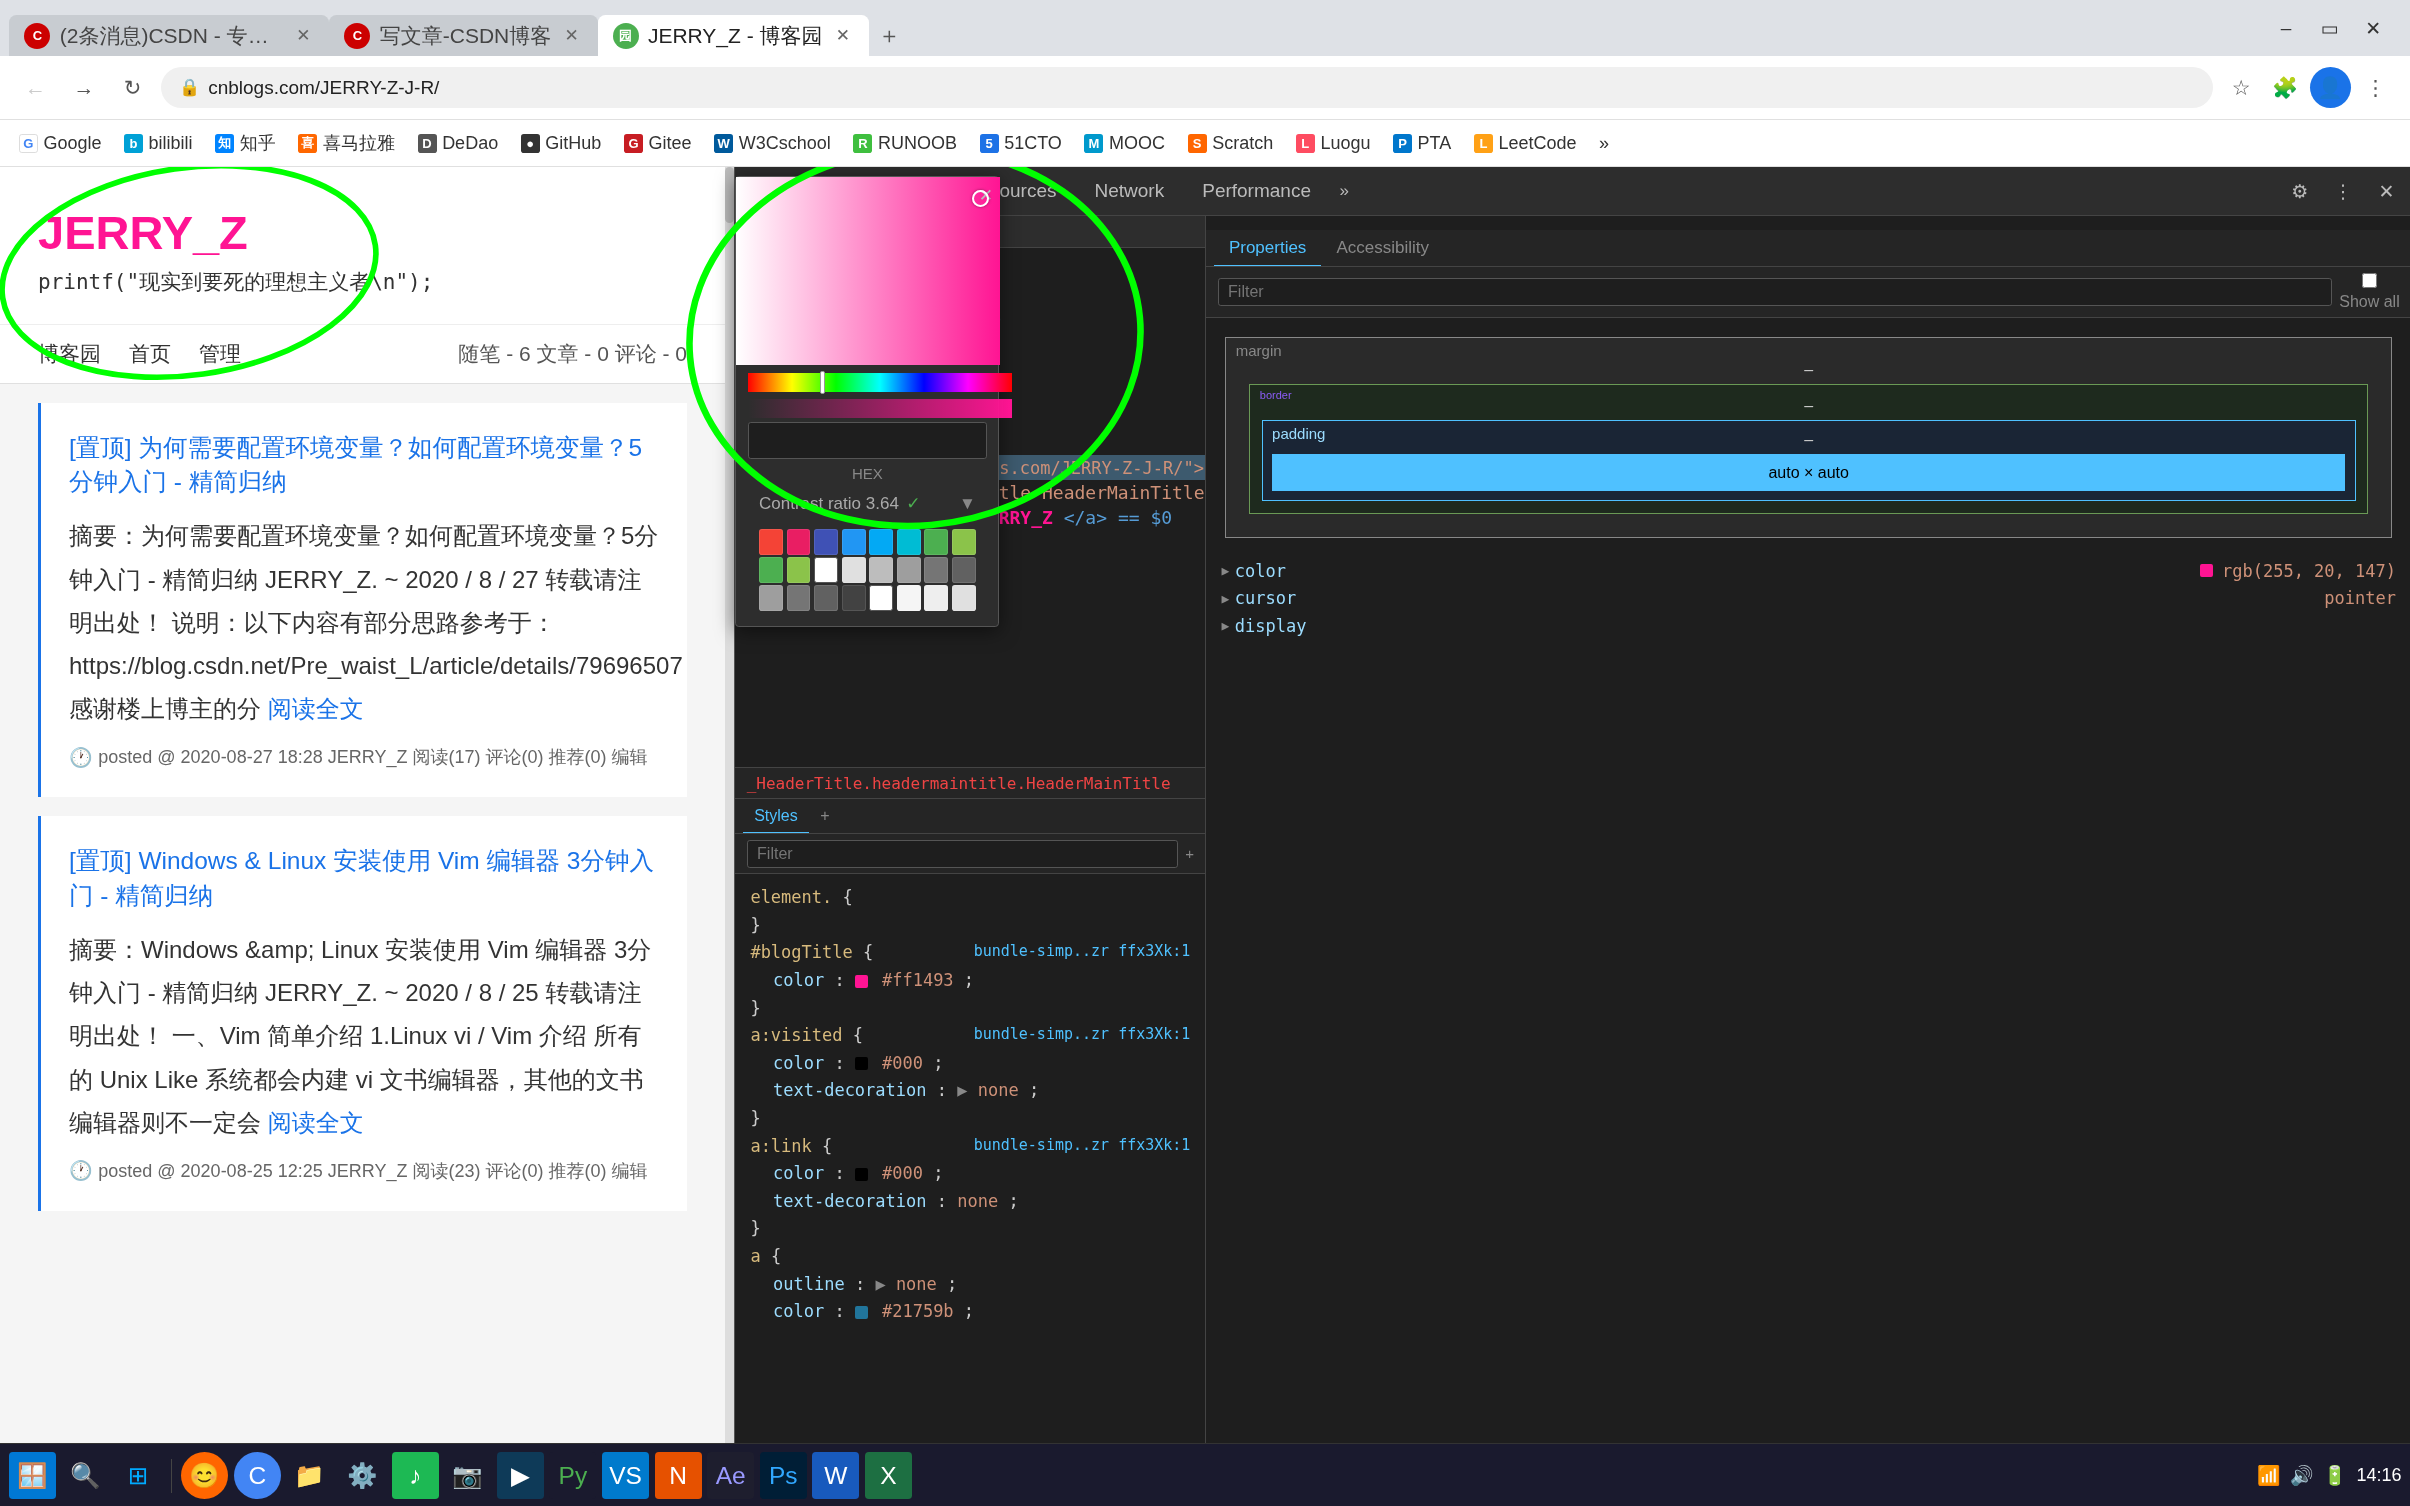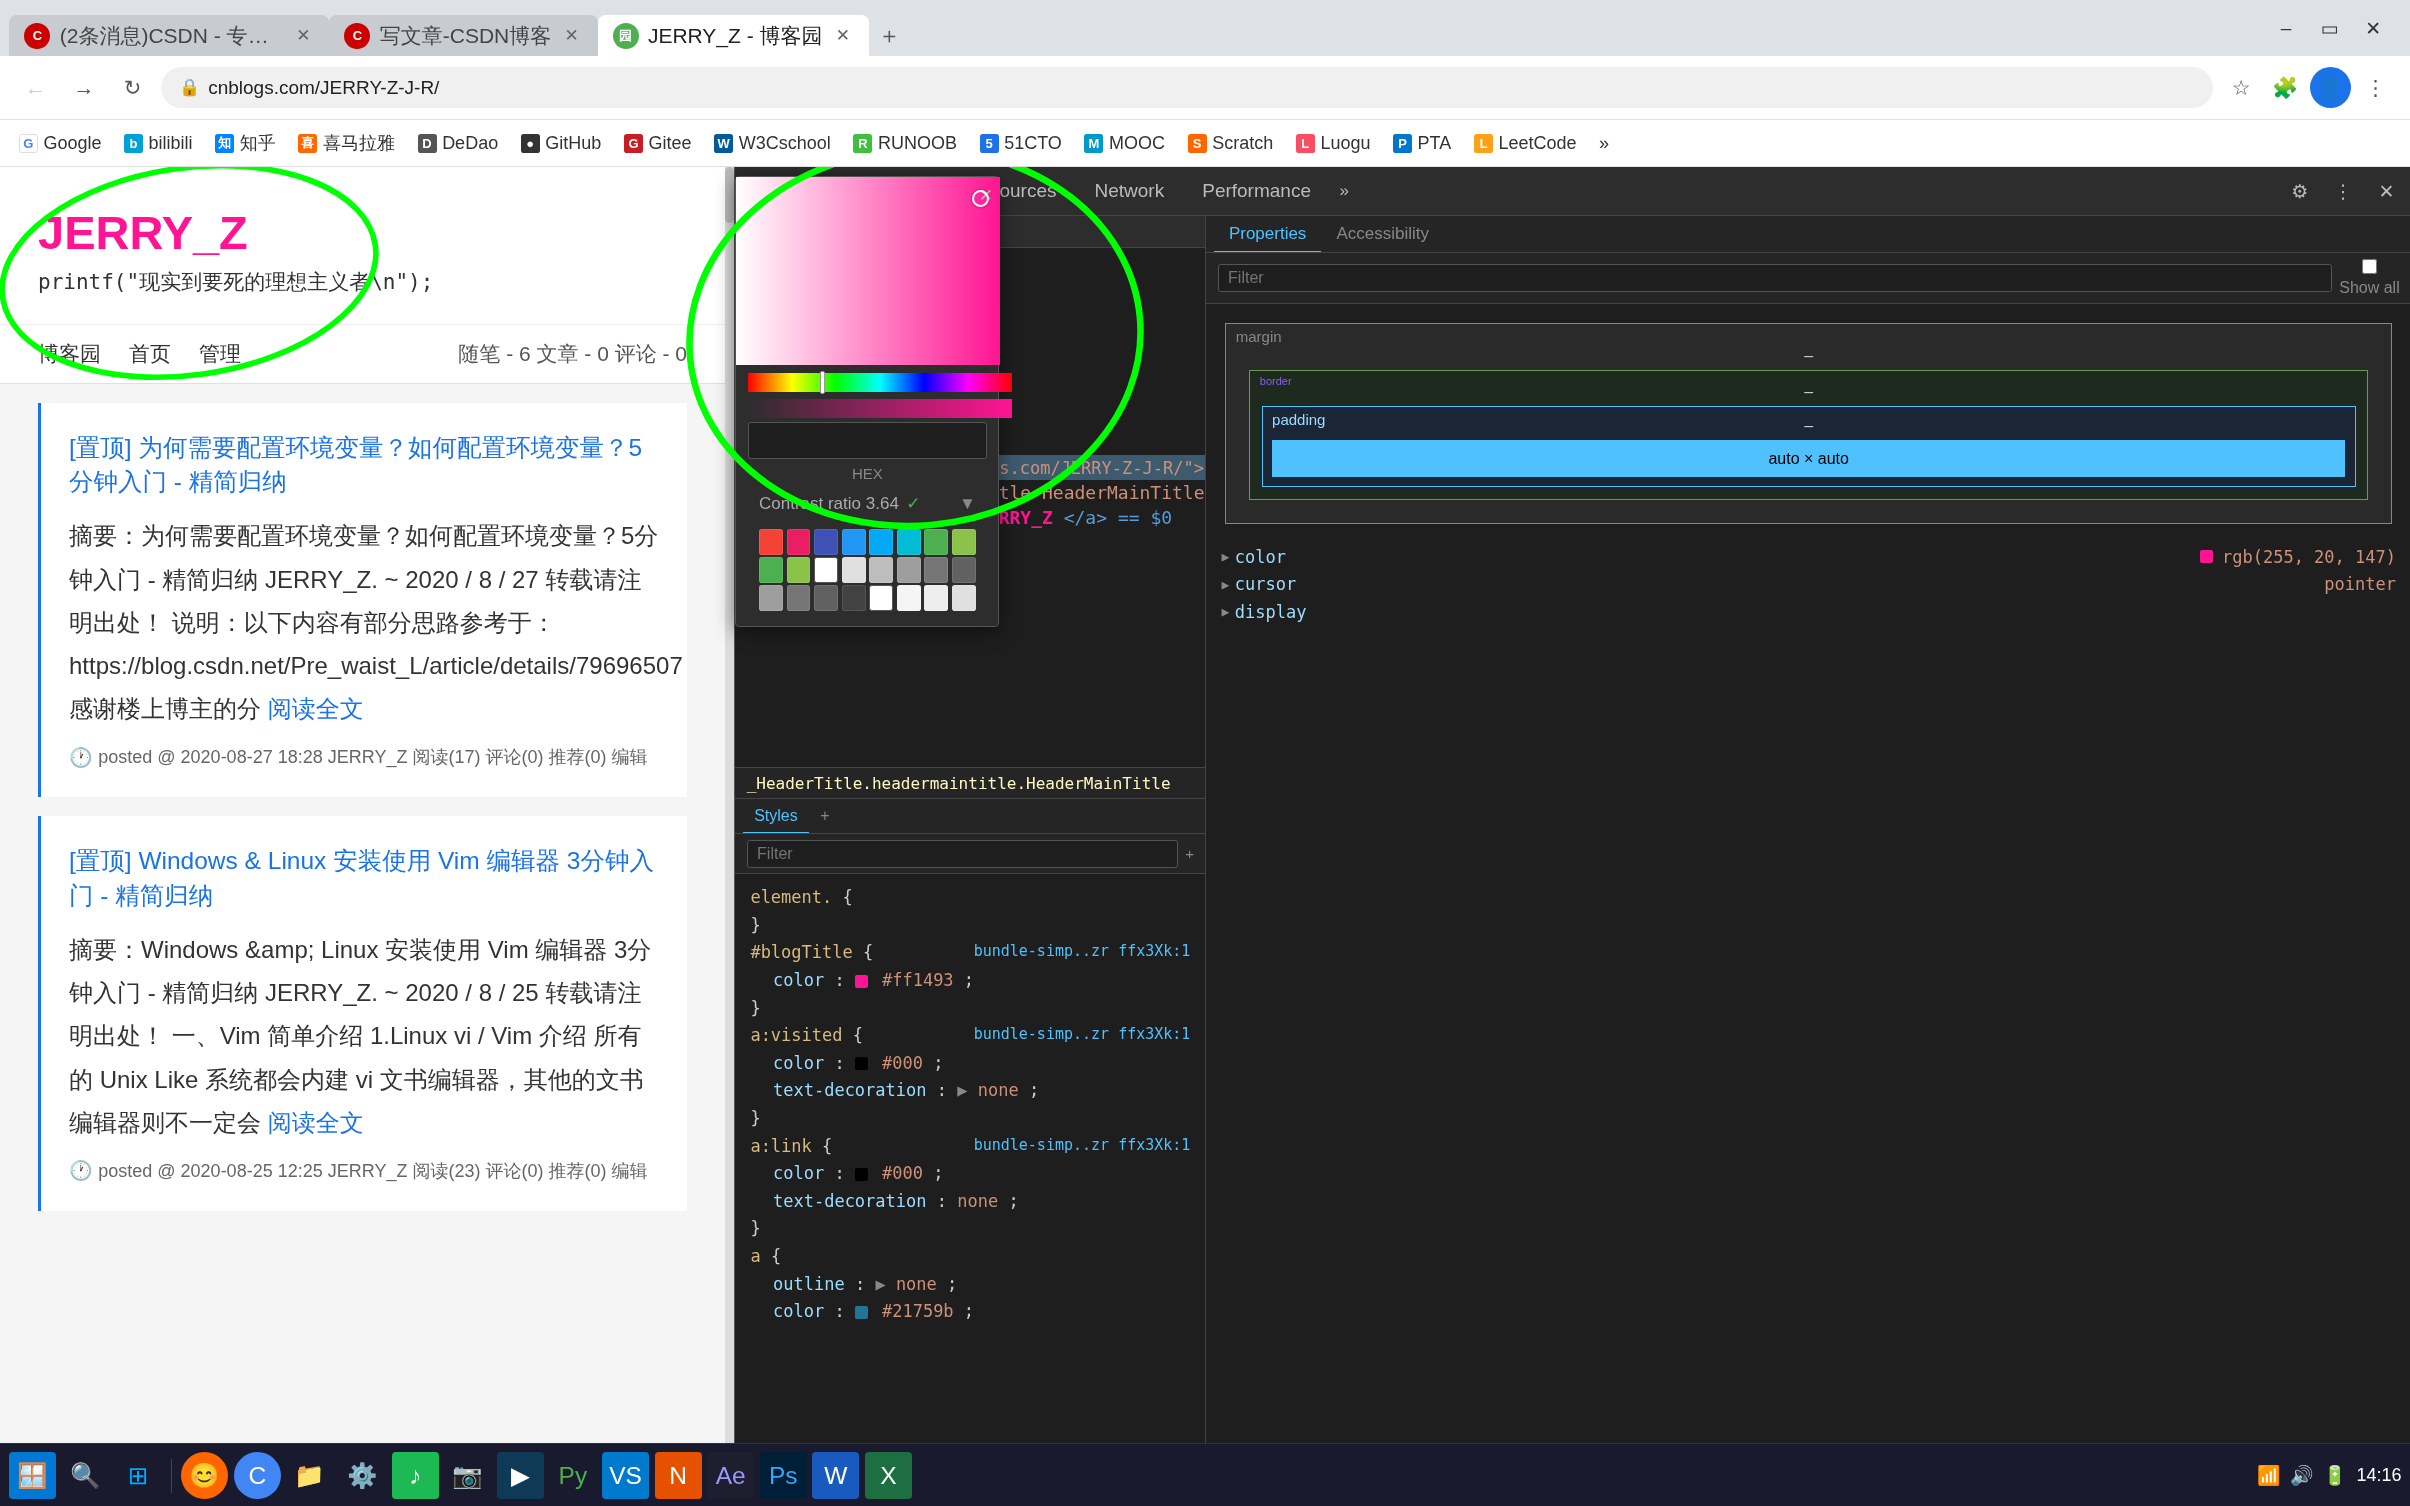--- a/index.html
+++ b/index.html
@@ -74,21 +74,21 @@
     .devtools-panel { flex: 1; background: #1e1e1e; display: flex; flex-direction: column; border-left: 0.9px solid #555; }
     .devtools-tabs { display: flex; align-items: center; background: #2d2d2d; border-bottom: 0.9px solid #444; height: 49px; padding: 0 7.5px; }
     .devtools-tab { padding: 5.6px 19px; font-size: 19px; color: #bbb; cursor: pointer; border-bottom: 1.9px solid transparent; }
     .devtools-tab-more { font-size: 17px; color: #bbb; padding: 5.6px 9.4px; cursor: pointer; }
     .devtools-tab-icons { margin-left: auto; display: flex; gap: 9.4px; }
     .devtools-icon-btn { width: 34px; height: 34px; display: flex; align-items: center; justify-content: center; color: #bbb; cursor: pointer; border-radius: 3.8px; font-size: 19px; }
 
     
     .devtools-body { flex: 1; display: flex; overflow: hidden; }
     .devtools-left { width: 471px; display: flex; flex-direction: column; border-right: 0.9px solid #444; overflow: hidden; }
-    .devtools-right { flex: 1; display: flex; flex-direction: column; overflow: hidden; }
+    .devtools-right { flex: 1; display: flex; flex-direction: column; overflow: hidden; margin-top: 14px; }
 
     
     .color-picker-overlay { position: absolute; top: 188px; left: 791px; width: 264px; background: #2d2d2d; border: 0.9px solid #555; border-radius: 3.8px; z-index: 100; box-shadow: 0 3.8px 19px rgba(0,0,0,0.5); }
     .color-gradient { width: 264px; height: 188px; background: linear-gradient(to bottom, transparent, #000), linear-gradient(to right, #fff, #ff1493); position: relative; border-radius: 3.8px 3.8px 0 0; }
     .color-hue-bar { width: 264px; height: 19px; background: linear-gradient(to right, #ff0000, #ffff00, #00ff00, #00ffff, #0000ff, #ff00ff, #ff0000); position: relative; }
     .color-hue-cursor { position: absolute; left: 30%; top: -1.9px; width: 5.6px; height: 22.6px; background: #fff; border: 0.9px solid #999; border-radius: 1.9px; }
     .color-alpha-bar { width: 264px; height: 19px; background: linear-gradient(to right, transparent, #ff1493); position: relative; }
     .color-bars-area { padding: 7.5px 11.3px; display: flex; flex-direction: column; gap: 3.8px; }
     .color-hex-input { background: #1e1e1e; border: 0.9px solid #555; color: #fff; padding: 7.5px 11.3px; font-size: 17px; width: 100%; text-align: center; border-radius: 2.8px; letter-spacing: 1.9px; }
     .color-label { color: #888; font-size: 15px; text-align: center; margin-top: 1.9px; }
@@ -118,21 +118,21 @@
     .css-rule { padding: 3.8px 15px; }
     .css-selector { color: #d7ba7d; }
     .css-brace { color: #ccc; }
     .css-prop { color: #9cdcfe; padding-left: 22.6px; }
     .css-colon { color: #ccc; }
     .css-val { color: #ce9178; }
     .css-link { color: #4fc1ff; font-size: 15px; float: right; cursor: pointer; }
 
     
     .devtools-breadcrumb { background: #252525; padding: 5.6px 11.3px; font-family: 'Consolas', monospace; font-size: 16px; color: #888; border-bottom: 0.9px solid #444; white-space: nowrap; overflow: hidden; }
-    .bc-element { color: #fef9c3; }
+    .bc-element { color: #ef4444; }
 
     
     .computed-panel { flex: 1; background: #1e1e1e; overflow-y: auto; }
     .box-model-area { padding: 19px; }
 
     
     .right-panel-tabs { display: flex; background: #252525; border-bottom: 0.9px solid #444; padding: 0 7.5px; font-size: 17px; }
     .right-tab { padding: 7.5px 15px; color: #888; cursor: pointer; }
     .right-tab.active { color: #4fc1ff; border-bottom: 1.9px solid #4fc1ff; }
 

